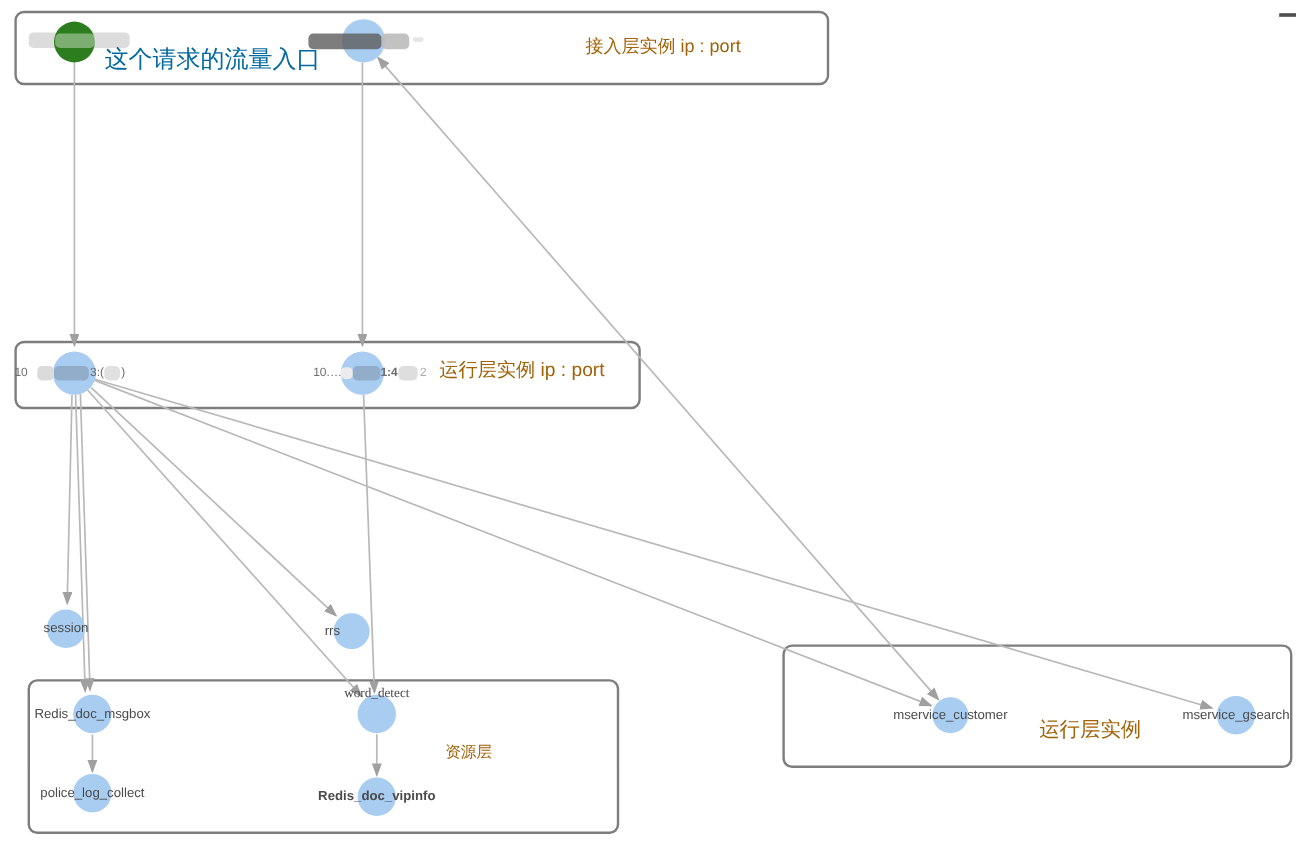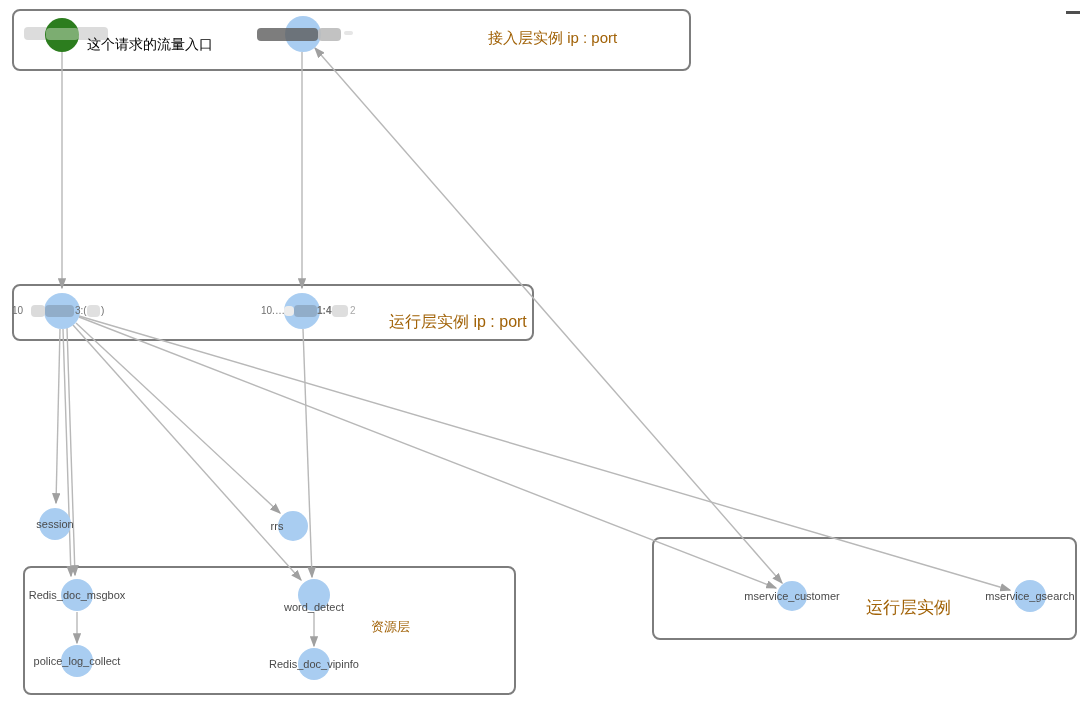--- a/index.html
+++ b/index.html
@@ -24,38 +24,38 @@
     position:absolute;z-index:4;color:#4a4a4a;font-size:11px;text-align:center;
     width:160px;white-space:nowrap;line-height:12px;
   }
   .tiny-label{
     position:absolute;z-index:5;color:#6e6e6e;font-size:10px;line-height:12px;white-space:nowrap;
   }
   .redact{
     position:absolute;border-radius:4px;z-index:5;
   }
   .entry-note{
-    position:absolute;z-index:4;color:#000000;font-size:14px;white-space:nowrap;
+    position:absolute;z-index:4;color:#0369a1;font-size:20px;white-space:nowrap;
   }
   .corner-dash{
     position:absolute;left:1066px;top:11px;width:14px;height:3px;background:#4f4f4f;z-index:6;
   }
 </style>
 </head>
 <body>
 
 <div id="canvas">
 
   <div class="group-box" style="left: 12px; top: 9px; width: 675px; height: 58px; border-color: rgb(125, 125, 125);"></div>
   <div class="group-box" style="left: 12px; top: 284px; width: 518px; height: 53px; border-color: rgb(125, 125, 125);"></div>
   <div class="group-box" style="left: 23px; top: 566px; width: 489px; height: 125px; border-color: rgb(125, 125, 125);"></div>
   <div class="group-box" style="left: 652px; top: 537px; width: 421px; height: 99px; border-color: rgb(125, 125, 125);"></div>
 
   <div class="group-title" style="left:488px;top:29px;font-size:15px;">接入层实例  ip : port</div>
-  <div class="group-title" style="left:366px;top:312px;font-size:16px;margin-left:23px;">运行层实例 ip : port</div>
+  <div class="group-title" style="left:366px;top:298px;font-size:16px;">运行层实例 ip : port</div>
   <div class="group-title" style="left:371px;top:618px;font-size:13px;">资源层</div>
   <div class="group-title" style="left:866px;top:596px;font-size:17px;">运行层实例</div>
 
   <svg id="edges" width="1080" height="713">
     <defs>
       <marker id="arrow" viewBox="0 0 8 6" refX="7" refY="3" markerWidth="8" markerHeight="6" orient="auto-start-reverse">
         <path d="M0,0 L8,3 L0,6 Z" fill="#a0a0a0"></path>
       </marker>
     </defs>
     <line class="edge" x1="62" y1="52" x2="62" y2="288" marker-end="url(#arrow)" style="stroke: rgb(184, 184, 184);"></line>
@@ -105,24 +105,24 @@
   <div class="node blue" style="left: 278px; top: 511px; width: 30px; height: 30px; background: rgb(169, 205, 241);"></div>
   <div class="node-label" style="left:197px;top:520px;">rrs</div>
 
   <div class="node blue" style="left: 61px; top: 579px; width: 32px; height: 32px; background: rgb(169, 205, 241);"></div>
   <div class="node-label" style="left:-3px;top:589px;">Redis_doc_msgbox</div>
 
   <div class="node blue" style="left: 61px; top: 645px; width: 32px; height: 32px; background: rgb(169, 205, 241);"></div>
   <div class="node-label" style="left:-3px;top:655px;">police_log_collect</div>
 
   <div class="node blue" style="left: 298px; top: 579px; width: 32px; height: 32px; background: rgb(169, 205, 241);"></div>
-  <div class="node-label" style="left:234px;top:601px;">word_detect</div>
+  <div class="node-label" style="left:234px;top:572px;font-family:Liberation Serif, serif;">word_detect</div>
 
   <div class="node blue" style="left: 298px; top: 648px; width: 32px; height: 32px; background: rgb(169, 205, 241);"></div>
-  <div class="node-label" style="left:234px;top:658px;">Redis_doc_vipinfo</div>
+  <div class="node-label" style="left:234px;top:658px;font-weight:bold;">Redis_doc_vipinfo</div>
 
   <div class="node blue" style="left: 777px; top: 581px; width: 30px; height: 30px; background: rgb(169, 205, 241);"></div>
   <div class="node-label" style="left:712px;top:590px;">mservice_customer</div>
 
   <div class="node blue" style="left: 1014px; top: 580px; width: 32px; height: 32px; background: rgb(169, 205, 241);"></div>
   <div class="node-label" style="left:950px;top:590px;">mservice_gsearch</div>
 
   <div class="corner-dash"></div>
 
 </div>

